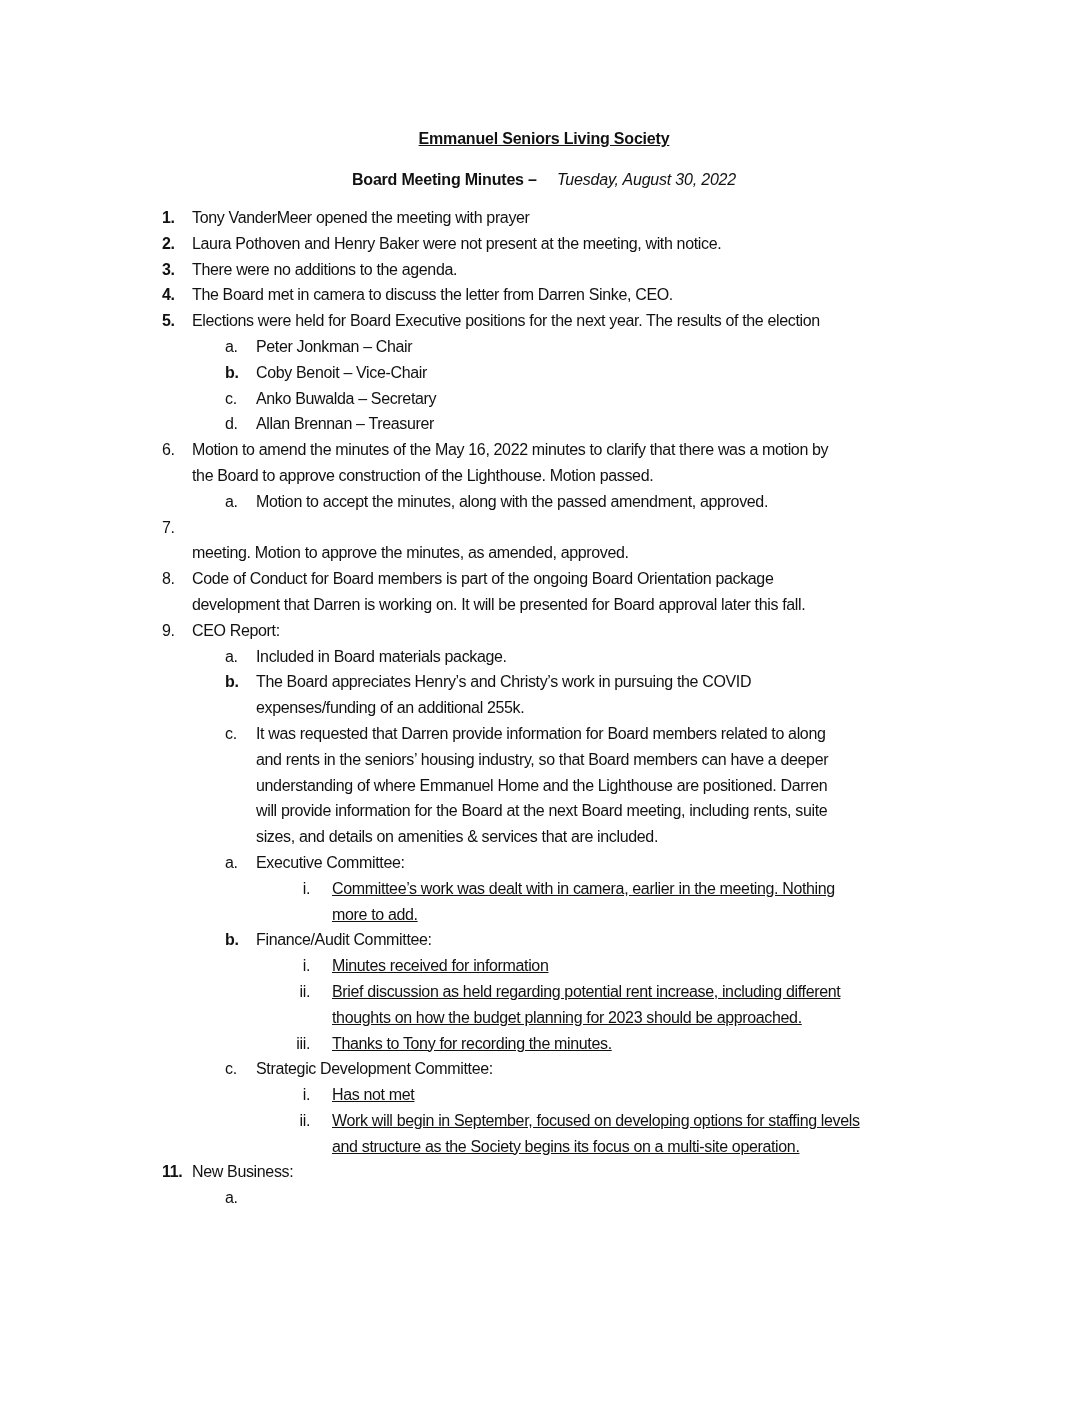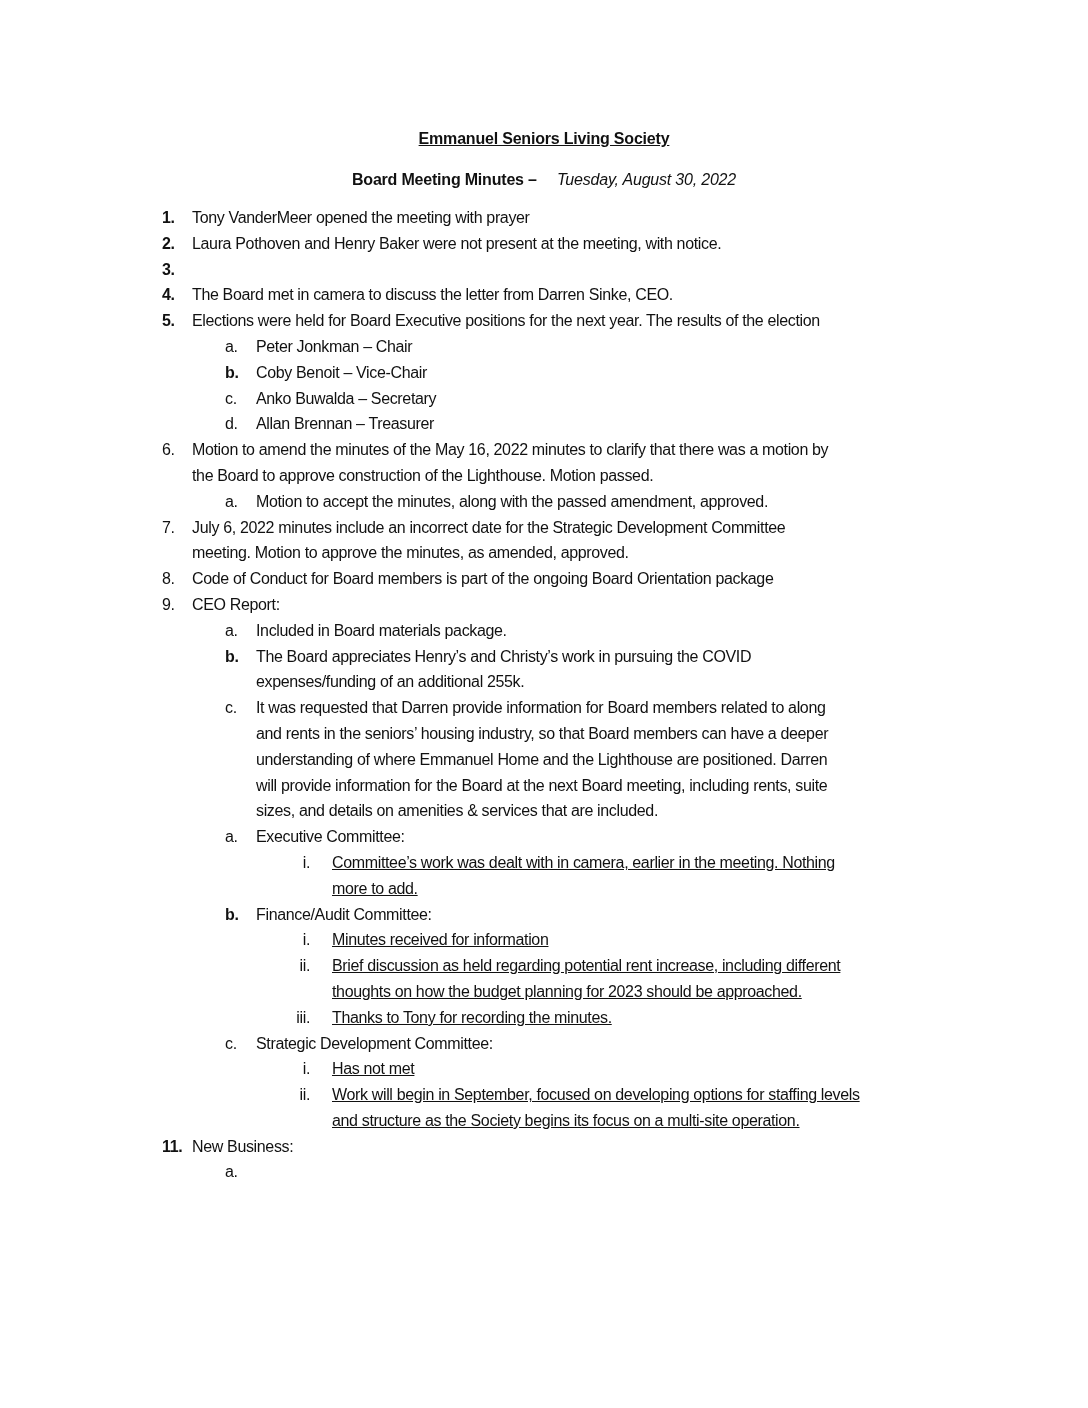--- a/index.html
+++ b/index.html
@@ -36,20 +36,21 @@
         <span class="t1">Tony VanderMeer opened the meeting with prayer</span>
       </div>
 
     <div class="row">
         <span class="num b">2.</span>
         <span class="t1">Laura Pothoven and Henry Baker were not present at the meeting, with notice.</span>
       </div>
 
     <div class="row">
         <span class="num b">3.</span>
+        <span class="t1">There were no additions to the agenda.</span>
       </div>
 
     <div class="row">
         <span class="num b">4.</span>
         <span class="t1">The Board met in camera to discuss the letter from Darren Sinke, CEO.</span>
       </div>
 
     <div class="row">
         <span class="num b">5.</span>
         <span class="t1">Elections were held for Board Executive positions for the next year.  The results of the election</span>
@@ -78,29 +79,31 @@
     <div class="row">
         <span class="t1">the Board to approve construction of the Lighthouse.  Motion passed.</span>
       </div>
     <div class="row">
         <span class="sub">a.</span>
         <span class="t2">Motion to accept the minutes, along with the passed amendment, approved.</span>
       </div>
 
     <div class="row">
         <span class="num">7.</span>
-        <span class="t1">July 6, 2022 minutes include an incorrect date for the Strategic Development Committee</span>
       </div>
     <div class="row">
         <span class="t1">meeting.  Motion to approve the minutes, as amended, approved.</span>
       </div>
 
     <div class="row">
         <span class="num">8.</span>
         <span class="t1">Code of Conduct for Board members is part of the ongoing Board Orientation package</span>
+      </div>
+    <div class="row">
+        <span class="t1">development that Darren is working on.  It will be presented for Board approval later this fall.</span>
       </div>
 
     <div class="row">
         <span class="num">9.</span>
         <span class="t1">CEO Report:</span>
       </div>
     <div class="row">
         <span class="sub">a.</span>
         <span class="t2">Included in Board materials package.</span>
       </div>

